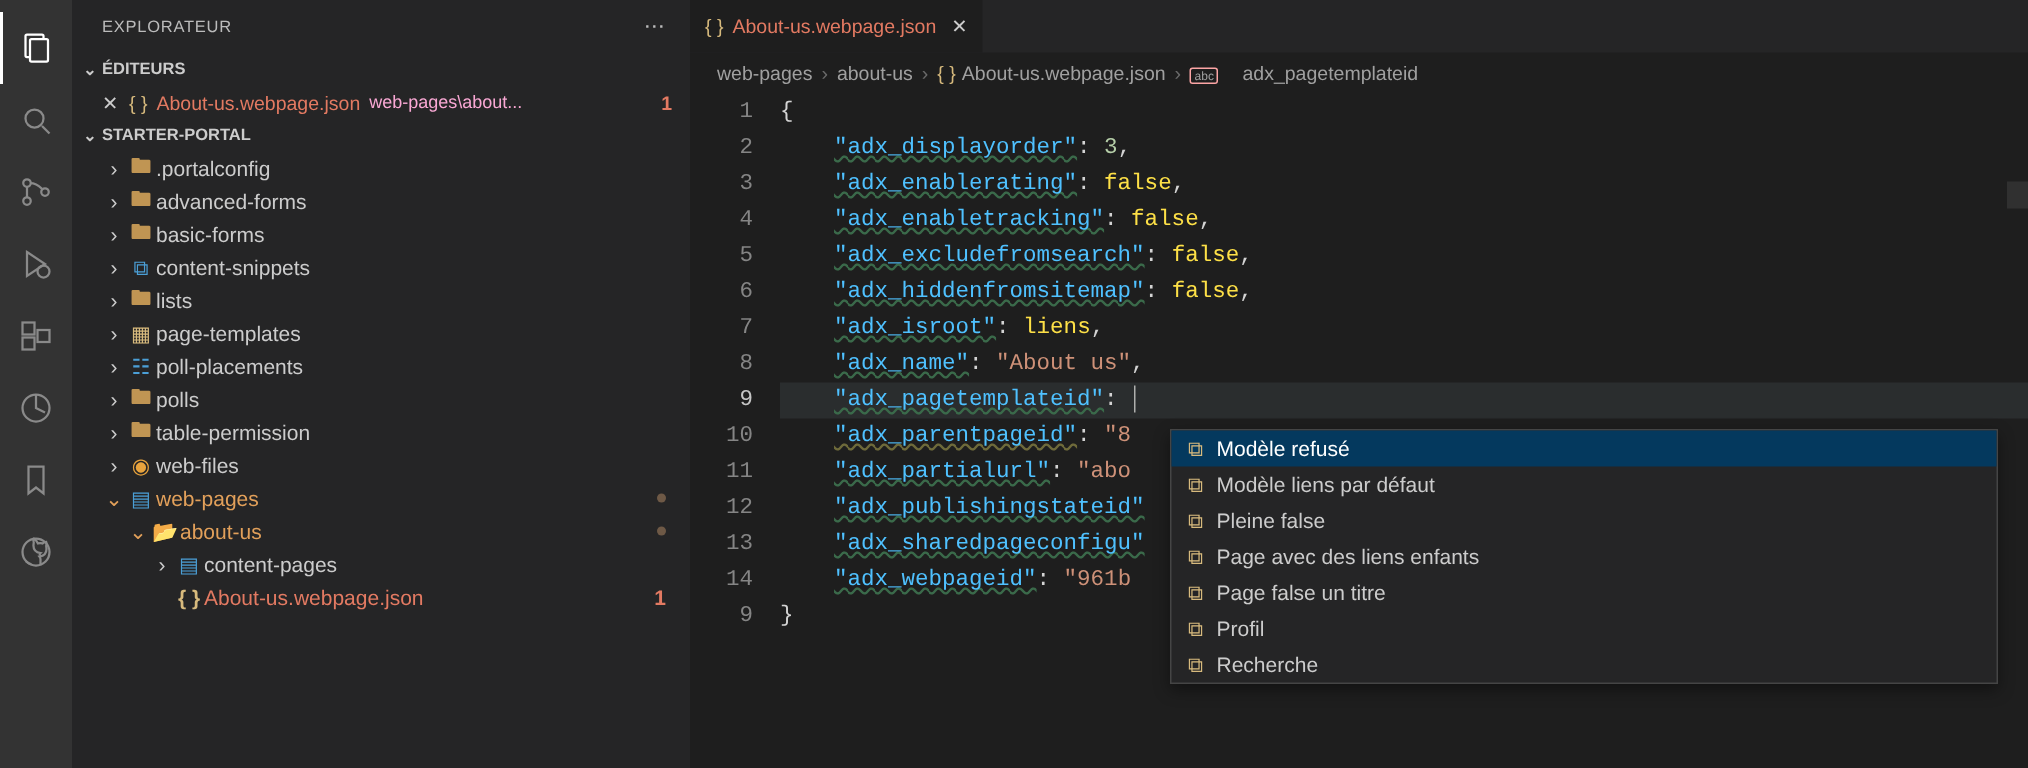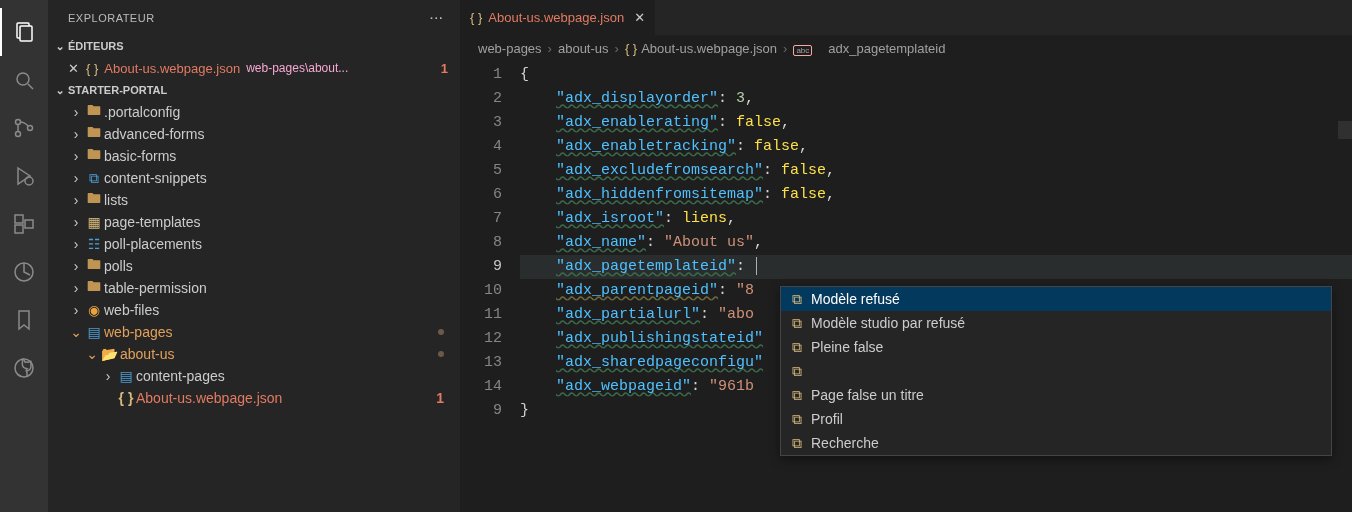--- a/index.html
+++ b/index.html
@@ -369,28 +369,29 @@
   </div>
 </div>
 
 <div class="suggest" id="suggest">
     <div class="suggest-item sel">
       <span class="sicon">⧉</span>
       <span>Modèle refusé</span>
     </div>
     <div class="suggest-item">
       <span class="sicon">⧉</span>
-      <span>Modèle studio par refusé</span>
+      <span>Modèle liens par défaut</span>
     </div>
     <div class="suggest-item">
       <span class="sicon">⧉</span>
       <span>Pleine false</span>
     </div>
     <div class="suggest-item">
       <span class="sicon">⧉</span>
+      <span>Page avec des liens enfants</span>
     </div>
     <div class="suggest-item">
       <span class="sicon">⧉</span>
       <span>Page false un titre</span>
     </div>
     <div class="suggest-item">
       <span class="sicon">⧉</span>
       <span>Profil</span>
     </div>
     <div class="suggest-item">

